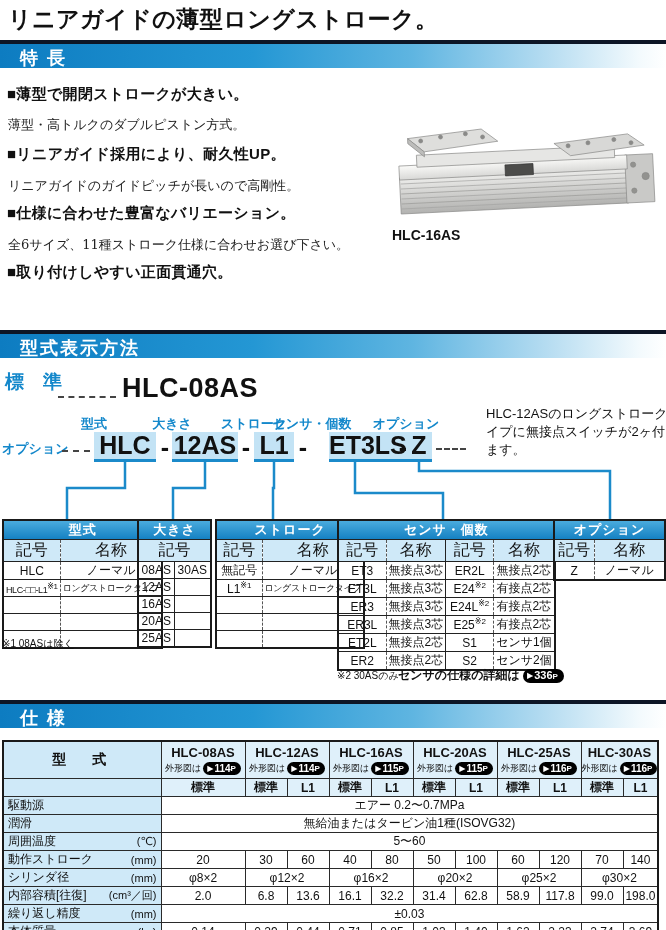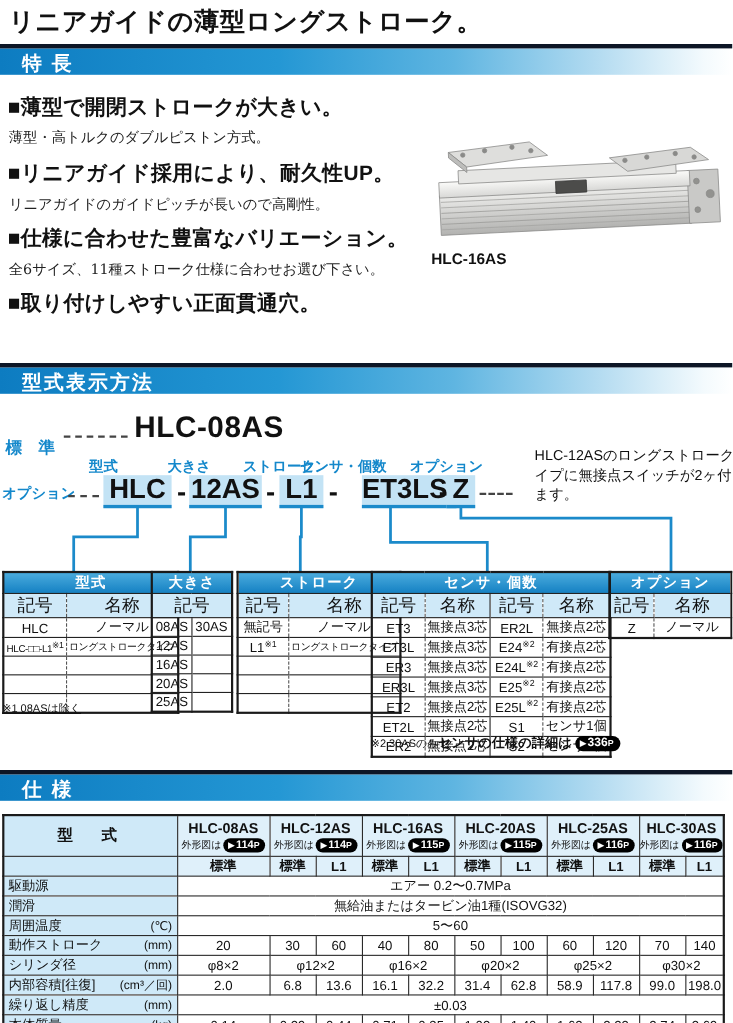--- a/index.html
+++ b/index.html
@@ -8,31 +8,31 @@
 
   
   .main-title{position:absolute;left:8px;top:4px;font-size:23px;font-weight:bold;letter-spacing:.5px;}
   .secbar{position:absolute;left:0;width:666px;height:28px;border-top:4px solid #0d1626;
           background:linear-gradient(90deg,#0d7cc1 0%,#2497d4 38%,#5fb5e1 62%,#b5dcf1 82%,#f3fafd 96%,#ffffff 100%);
           color:#fff;font-weight:bold;font-size:18px;line-height:28px;padding-left:20px;
           box-sizing:border-box;letter-spacing:2px;}
   #bar-features{top:40px;} #bar-model{top:330px;} #bar-spec{top:700px;}
 
   
-  .feat-title{position:absolute;left:7px;font-size:19px;font-weight:bold;letter-spacing:.3px;white-space:nowrap;}
+  .feat-title{position:absolute;left:7px;font-size:15px;font-weight:bold;letter-spacing:.3px;white-space:nowrap;}
   .feat-desc{position:absolute;left:8px;font-size:13px;font-family:"DejaVu Serif","Liberation Serif",serif;color:#222;white-space:nowrap;}
   #f1t{top:85px;} #f1d{top:116px;} #f2t{top:145px;} #f2d{top:177px;}
   #f3t{top:204px;} #f3d{top:236px;} #f4t{top:263px;}
 
   .product{position:absolute;left:388px;top:120px;width:272px;height:105px;}
   .product-label{position:absolute;left:392px;top:227px;font-size:14px;font-weight:bold;}
 
   
   .blue-lbl{color:#1488cb;font-weight:bold;}
-  #std-label{position:absolute;left:5px;top:398px;font-size:15px;}
+  #std-label{position:absolute;left:5px;top:369px;font-size:19px;}
   #std-code{position:absolute;left:122px;top:373px;font-size:27px;font-weight:bold;letter-spacing:.5px;}
   #opt-label{position:absolute;left:2px;top:440px;font-size:13px;}
   .leader{position:absolute;border-top:2px dashed #444;height:0;}
   #lead-std{left:58px;top:396px;width:58px;}
   #lead-opt{left:62px;top:450px;width:28px;}
   #lead-note{left:436px;top:448px;width:30px;}
 
   .mpart{position:absolute;top:415px;}
   .mpart-label{position:absolute;top:0;left:50%;transform:translateX(-50%);
                font-size:13px;font-weight:bold;color:#1488cb;white-space:nowrap;}
@@ -330,26 +330,20 @@
             <td class="sol">E24L<sup>※2</sup></td>
             <td class="dash">有接点2芯</td>
           </tr>
           <tr>
             <td class="">ER3L</td>
             <td class="dash">無接点3芯</td>
             <td class="sol">E25<sup>※2</sup></td>
             <td class="dash">有接点2芯</td>
           </tr>
           <tr>
-            <td class="">ET2</td>
-            <td class="dash">無接点2芯</td>
-            <td class="sol">E25L<sup>※2</sup></td>
-            <td class="dash">有接点2芯</td>
-          </tr>
-          <tr>
             <td class="">ET2L</td>
             <td class="dash">無接点2芯</td>
             <td class="sol">S1</td>
             <td class="dash">センサ1個</td>
           </tr>
           <tr>
             <td class="">ER2</td>
             <td class="dash">無接点2芯</td>
             <td class="sol">S2</td>
             <td class="dash">センサ2個</td>

